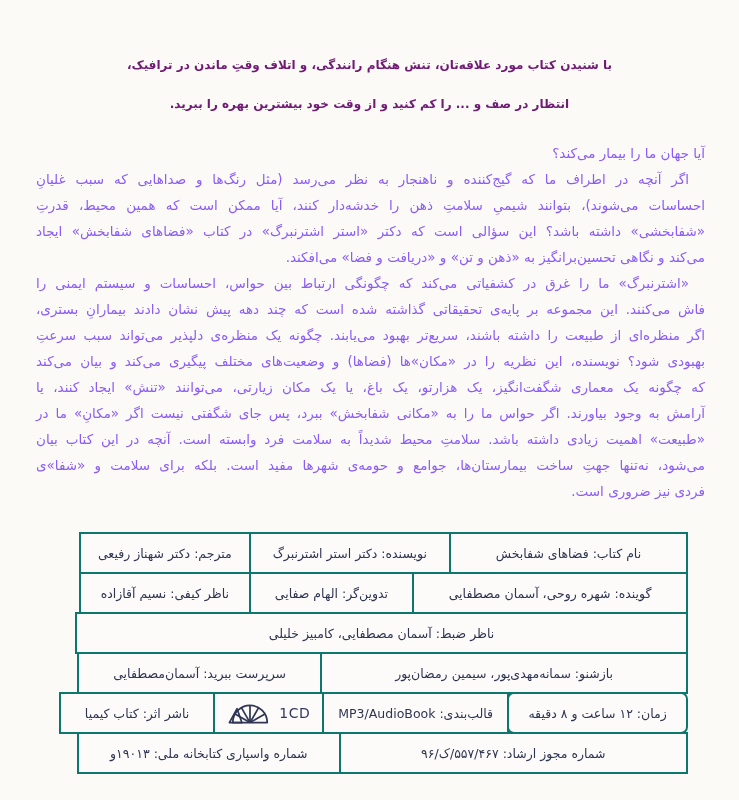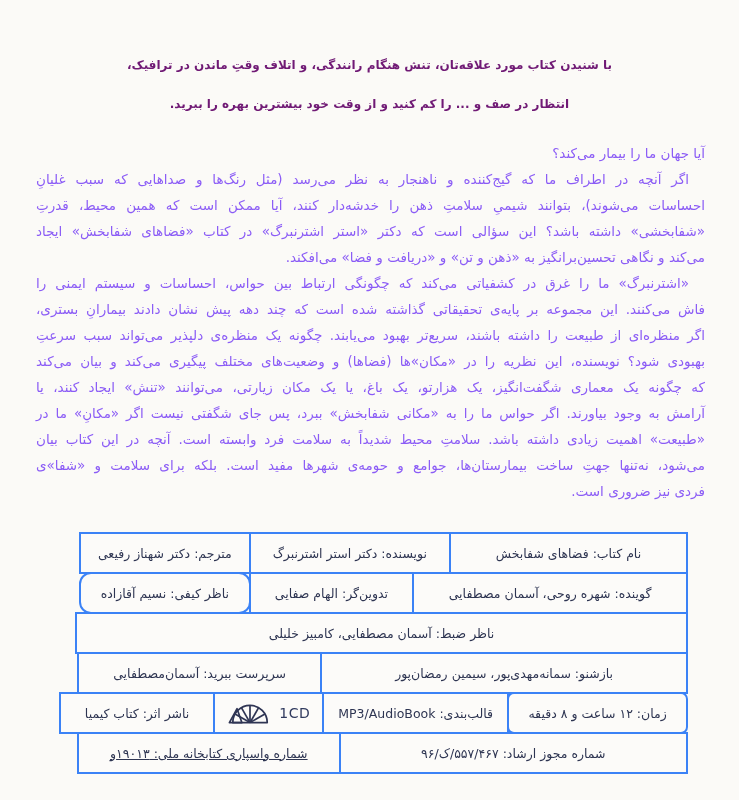--- a/index.html
+++ b/index.html
@@ -42,21 +42,21 @@
   }
   .body-line.ind { padding-right: 16px; }
   
   .info-table {
     margin: 28px 51px 0 75px; 
   }
   .info-row { display: flex; height: 42px; }
   .info-row + .info-row { margin-top: -2px; }
   .info-cell {
     box-sizing: border-box;
-    border: 2px solid #3b82f6;
+    border: 2px solid #0f766e;
     display: flex;
     align-items: center;
     justify-content: center;
     font-size: 12.5px;
     color: #2e3552;
     white-space: nowrap;
     padding: 0 12px;
     background: #fcfbf9;
   }
   .info-cell + .info-cell { margin-right: -2px; }
@@ -105,21 +105,21 @@
 
     <div class="info-row">
       <div class="info-cell" style="flex: 0 0 39%;">نام کتاب: فضاهای شفابخش</div>
       <div class="info-cell" style="flex: 0 0 33%;">نویسنده: دکتر استر اشترنبرگ</div>
       <div class="info-cell" style="flex: 0 0 28%;">مترجم: دکتر شهناز رفیعی</div>
     </div>
 
     <div class="info-row">
       <div class="info-cell" style="flex: 0 0 45%;">گوینده: شهره روحی، آسمان مصطفایی</div>
       <div class="info-cell" style="flex: 0 0 27%;">تدوین‌گر: الهام صفایی</div>
-      <div class="info-cell" style="flex: 0 0 28%; border-radius: 12px;">ناظر کیفی: نسیم آقازاده</div>
+      <div class="info-cell" style="flex: 0 0 28%;">ناظر کیفی: نسیم آقازاده</div>
     </div>
 
     <div class="info-row">
       <div class="info-cell" style="flex: 0 0 100%;">ناظر ضبط: آسمان مصطفایی، کامبیز خلیلی</div>
     </div>
 
     <div class="info-row">
       <div class="info-cell" style="flex: 0 0 60%;">بازشنو: سمانه‌مهدی‌پور، سیمین رمضان‌پور</div>
       <div class="info-cell" style="flex: 0 0 40%;">سرپرست ببرید: آسمان‌مصطفایی</div>
     </div>
@@ -139,17 +139,17 @@
             <path d="M2.5 23 L10.5 8.5 L15.5 23 Z"></path>
           </svg>
           <span class="cd-label">1CD</span>
         </span>
       </div>
       <div class="info-cell" style="flex: 0 0 25.5%;">ناشر اثر: کتاب کیمیا</div>
     </div>
 
     <div class="info-row">
       <div class="info-cell" style="flex: 0 0 57%;">شماره مجوز ارشاد: ۵۵۷/۴۶۷/ک/۹۶</div>
-      <div class="info-cell" style="flex: 0 0 43%; text-decoration: underline;">شماره واسپاری کتابخانه ملی: ۱۹۰۱۳و</div>
+      <div class="info-cell" style="flex: 0 0 43%;">شماره واسپاری کتابخانه ملی: ۱۹۰۱۳و</div>
     </div>
 
   </div>
 </div>
 
 </body></html>

